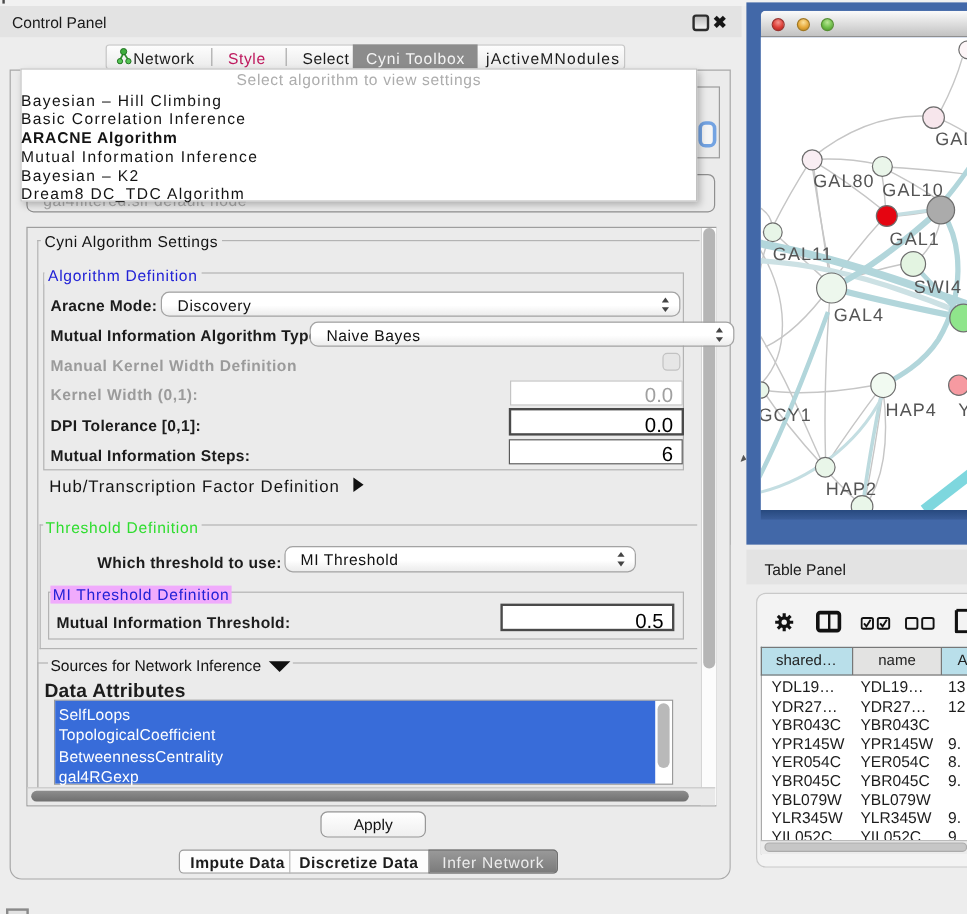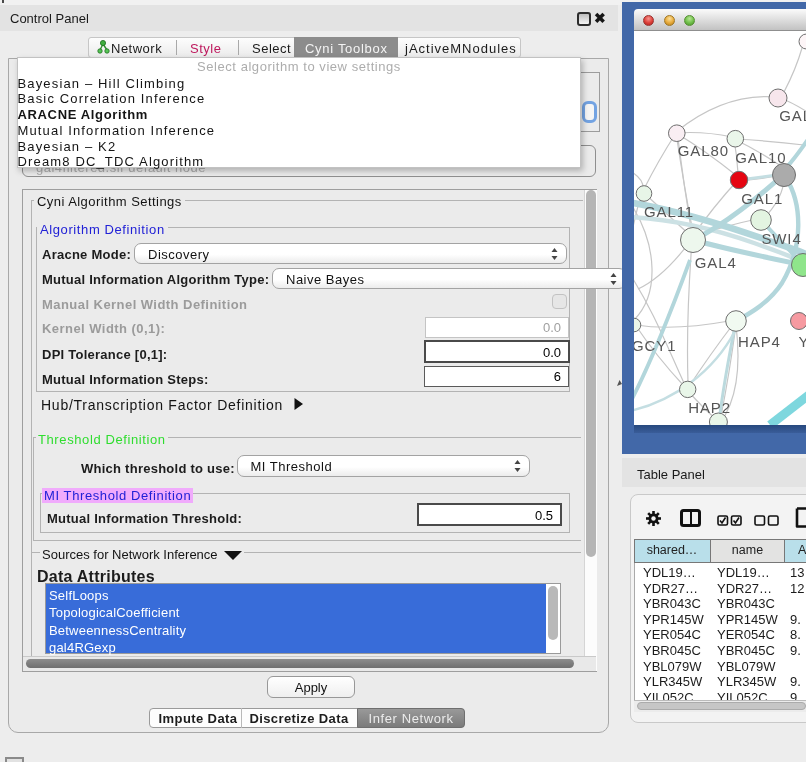--- a/index.html
+++ b/index.html
@@ -6,21 +6,21 @@
   html,body { width:806px; height:762px; background:#ededed; overflow:hidden;
     font-family:"Liberation Sans", sans-serif; }
   .abs { position:absolute; }
   .b { font-weight:bold; }
   .lbl { position:absolute; font-size:13px; font-weight:bold; letter-spacing:0.25px; color:#1c1c1c; white-space:nowrap; }
   .glbl { position:absolute; font-size:13px; font-weight:bold; letter-spacing:0.45px; color:#9b9b9b; white-space:nowrap; }
   .combo { position:absolute; border:1px solid #a3a3a3; border-radius:7px;
     background:linear-gradient(#ffffff 55%,#f4f4f4 80%,#ececec); font-size:13px; color:#111; }
   .combo .tx { position:absolute; left:13px; top:3px; letter-spacing:0.5px; }
   .combo .ar { position:absolute; right:7px; top:3px; width:9px; height:14px; }
-  .tf { position:absolute; background:#fff; font-size:13px; text-align:center; }
+  .tf { position:absolute; background:#fff; font-size:17px; text-align:center; }
   .tf span { position:absolute; right:7px; top:3px; }
 </style>
 </head>
 <body>
 
 <div class="abs" style="left:0;top:0;width:806px;height:5px;background:#f1f1f1;"></div>
 <div class="abs" style="left:2px;top:0;width:2px;height:3px;background:#4a4a4a;"></div>
 
 <div class="abs" style="left:0;top:5px;width:618px;height:26px;background:#e3e3e3;"></div>
 <div class="abs" style="left:10px;top:11px;font-size:13px;color:#1a1a1a;">Control Panel</div>
@@ -70,21 +70,21 @@
 <div class="lbl" style="left:42px;top:247px;">Aracne Mode:</div>
 <div class="combo" style="left:134px;top:243px;width:433px;height:21px;">
   <span class="tx">Discovery</span>
   <svg class="ar" viewBox="0 0 9 14">
       <path d="M4.5 1 L7.5 5 L1.5 5 Z" fill="#444"></path>
       <path d="M4.5 13 L7.5 9 L1.5 9 Z" fill="#444"></path>
     </svg>
 </div>
 
 <div class="lbl" style="left:42px;top:271.5px;">Mutual Information Algorithm Type:</div>
-<div class="combo" style="left:272px;top:268px;width:354px;height:21px;">
+<div class="combo" style="left:258px;top:268px;width:354px;height:21px;">
   <span class="tx">Naive Bayes</span>
   <svg class="ar" viewBox="0 0 9 14">
       <path d="M4.5 1 L7.5 5 L1.5 5 Z" fill="#444"></path>
       <path d="M4.5 13 L7.5 9 L1.5 9 Z" fill="#444"></path>
     </svg>
 </div>
 
 <div class="glbl" style="left:42px;top:296.5px;">Manual Kernel Width Definition</div>
 <div class="abs" style="left:552px;top:294px;width:15px;height:15px;border:1px solid #c2c2c2;border-radius:4px;background:#e6e6e6;"></div>
 

